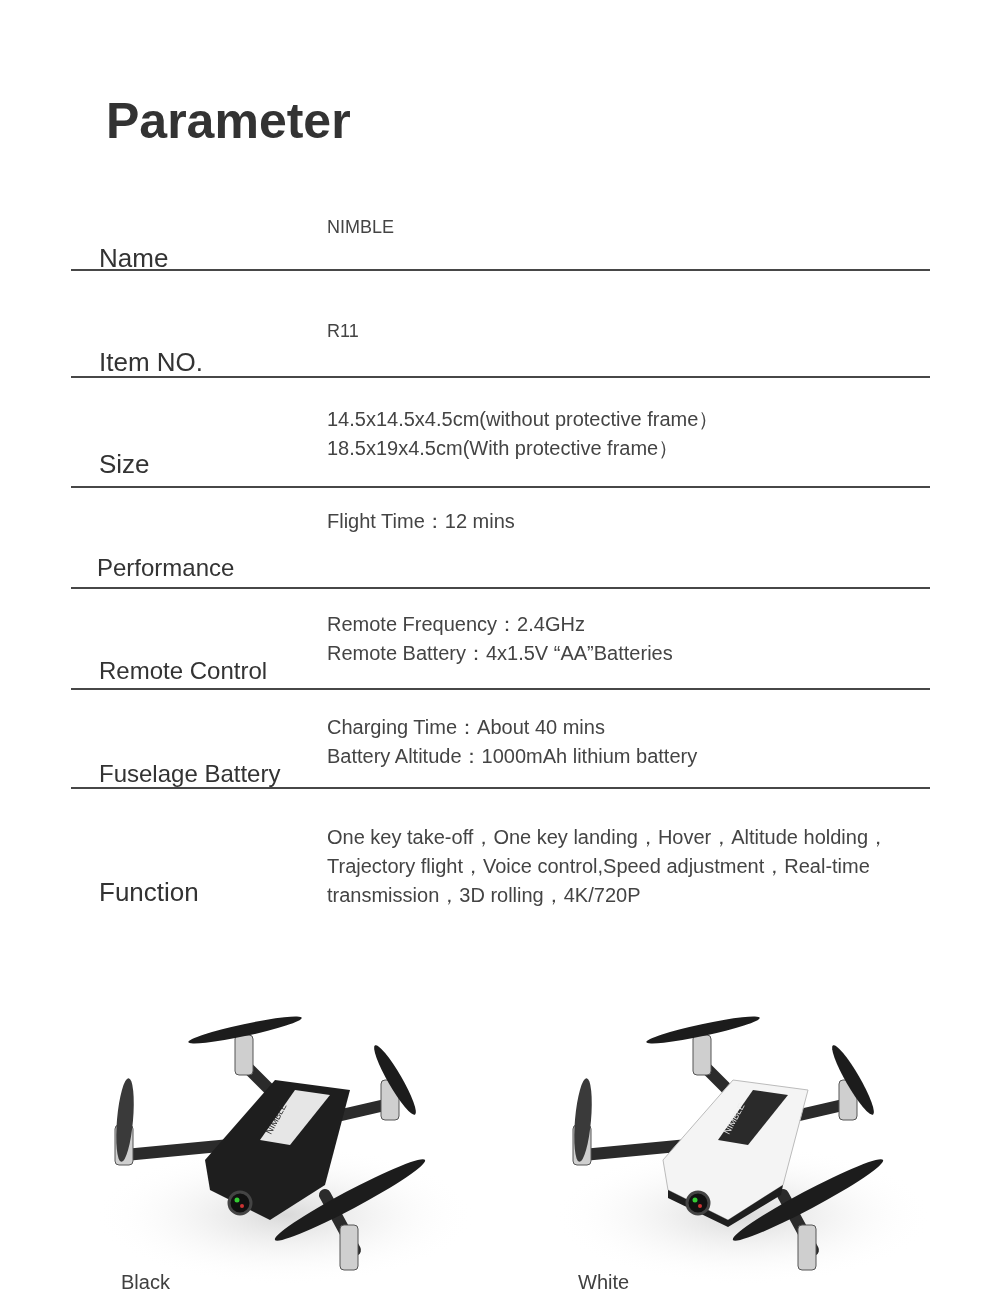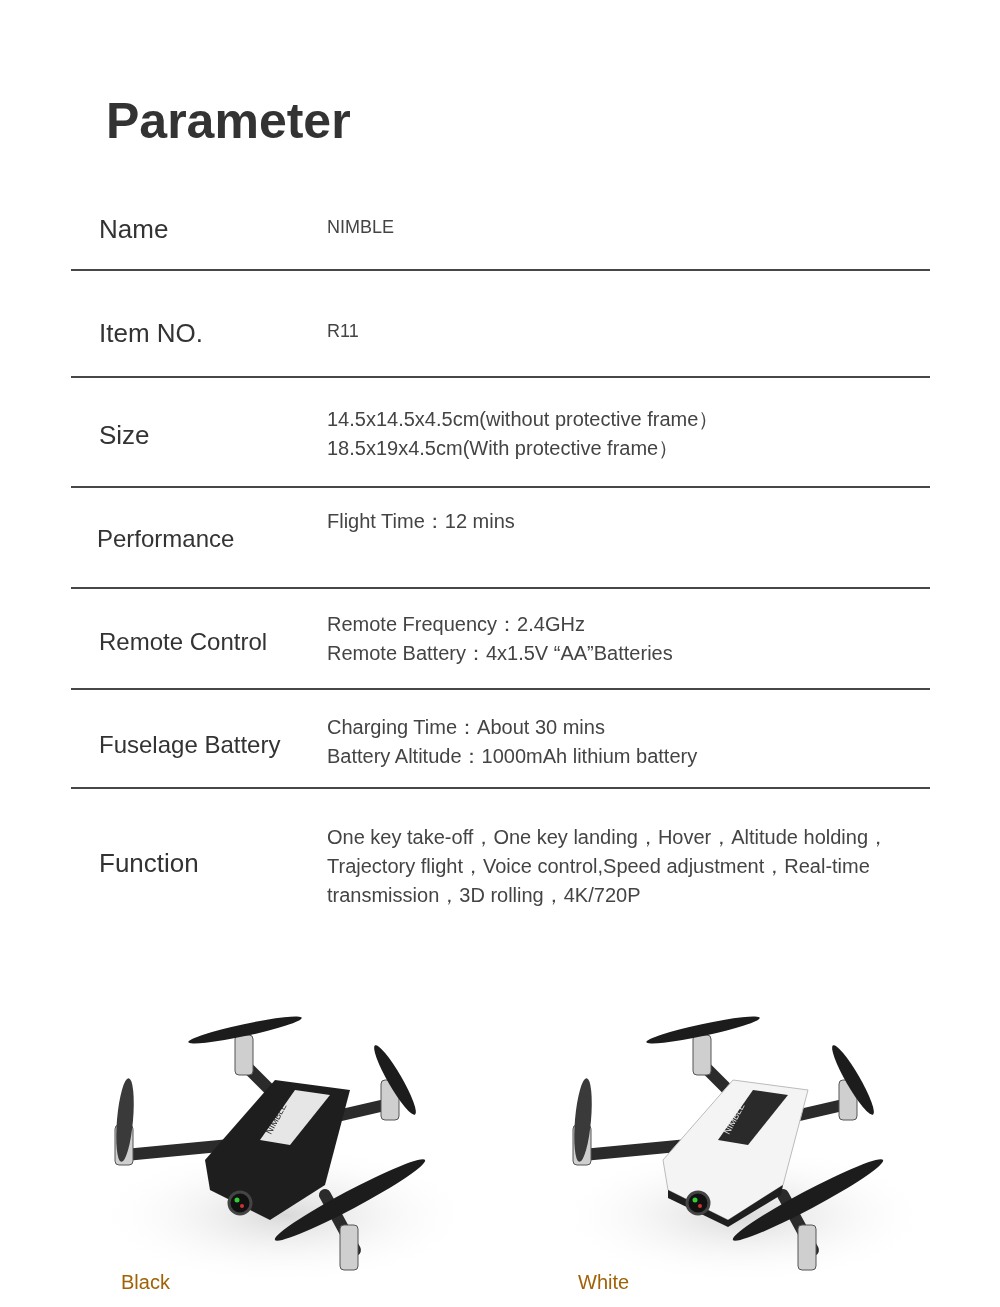--- a/index.html
+++ b/index.html
@@ -1,24 +1,24 @@
 <!DOCTYPE html>
 <html><head>
 <meta charset="utf-8">
 <style>
   html, body { margin:0; padding:0; background:#ffffff; }
   body { width:1000px; height:1307px; position:relative; overflow:hidden;
          font-family:"Liberation Sans", sans-serif; color:#3a3a3a; }
   .title { position:absolute; left:106px; top:96px; font-size:50px; color:#333; line-height:1;font-weight:bold; }
-  .label { position:absolute; left:99px; font-size:26px; color:#333; white-space:nowrap; }
+  .label { position:absolute; left:99px; font-size:26px; color:#333; white-space:nowrap;margin-top:29px; }
   .value { position:absolute; left:327px; font-size:20px; color:#444; line-height:29px; white-space:nowrap; }
   .value.small { font-size:18px; }
   .divider { position:absolute; left:71px; width:859px; height:1.5px; background:#474747; }
   .drone { position:absolute; top:995px; width:400px; height:300px; }
-  .caption { position:absolute; top:1271px; font-size:20px; color:#a16207; }
+  .caption { position:absolute; top:1271px; font-size:20px; color:#404040; }
 </style>
 </head>
 <body>
 
 <div class="title">Parameter</div>
 
 <div class="label" style="top:214px">Name</div>
 <div class="value small" style="top:213px">NIMBLE</div>
 <div class="divider" style="top:269px"></div>
 
@@ -41,21 +41,21 @@
 
 <div class="label" style="top:628px;font-size:24px">Remote Control</div>
 <div class="value" style="top:610px">
   <div>Remote Frequency：2.4GHz</div>
   <div>Remote Battery：4x1.5V “AA”Batteries</div>
 </div>
 <div class="divider" style="top:688px"></div>
 
 <div class="label" style="top:731px;font-size:24px">Fuselage Battery</div>
 <div class="value" style="top:713px">
-  <div>Charging Time：About 30 mins</div>
+  <div>Charging Time：About 40 mins</div>
   <div>Battery Altitude：1000mAh lithium battery</div>
 </div>
 <div class="divider" style="top:787px"></div>
 
 <div class="label" style="top:848px">Function</div>
 <div class="value" style="top:823px">
   <div>One key take-off，One key landing，Hover，Altitude holding，</div>
   <div>Trajectory flight，Voice control,Speed adjustment，Real-time</div>
   <div>transmission，3D rolling，4K/720P</div>
 </div>

